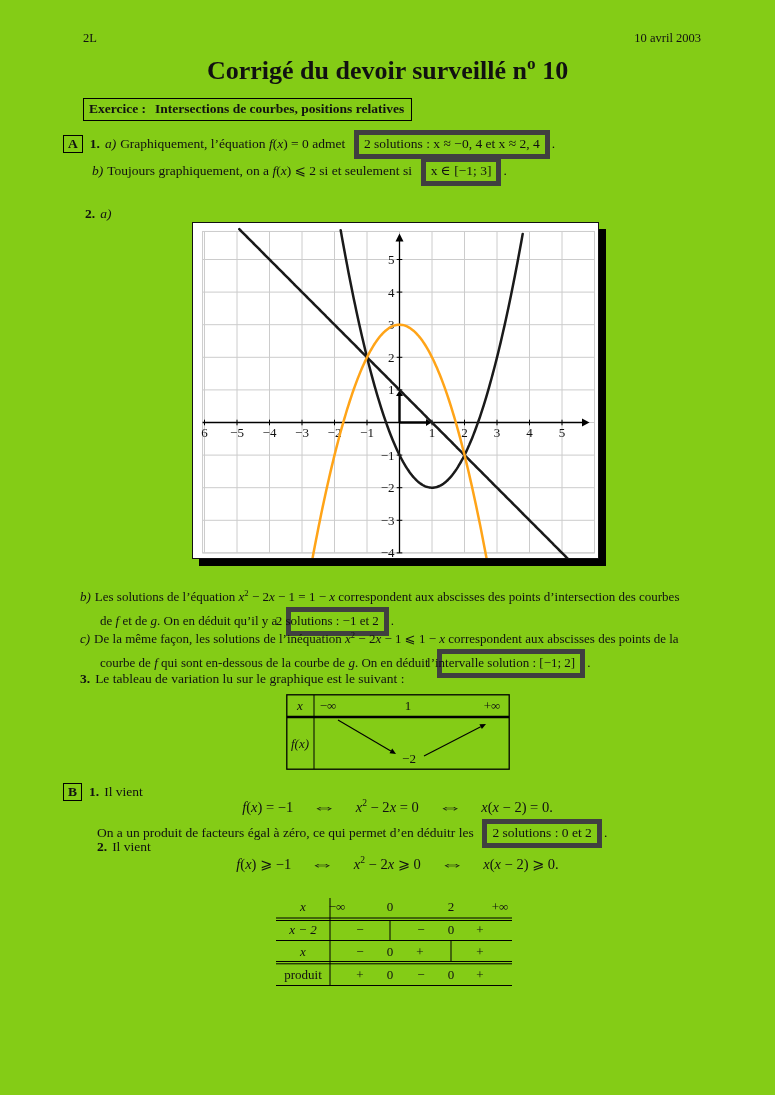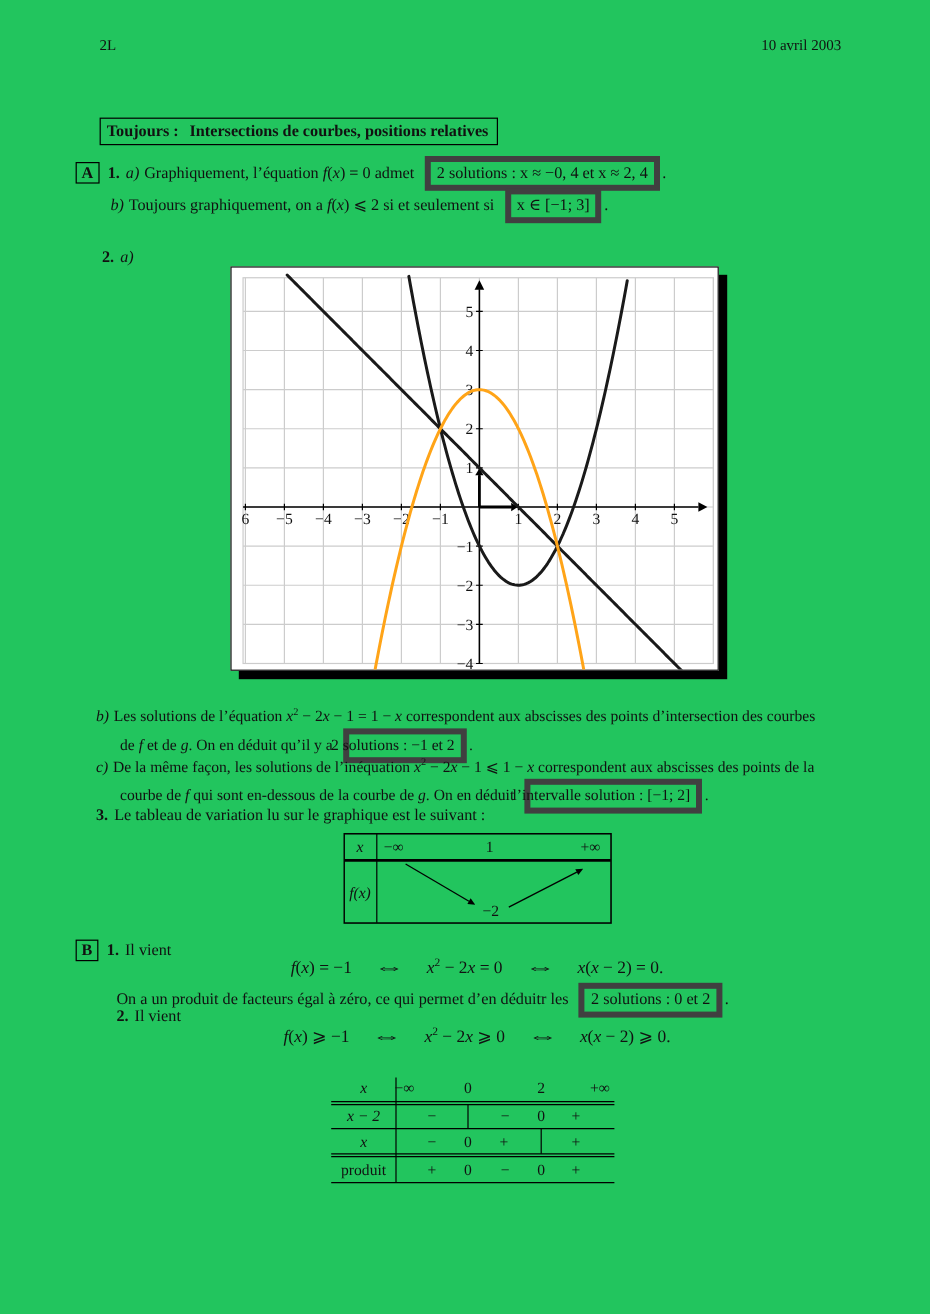--- a/index.html
+++ b/index.html
@@ -1,16 +1,16 @@
 <!DOCTYPE html>
 <html><head>
 <meta charset="utf-8">
 <style>
   html,body{margin:0;padding:0;background:#888;}
-  #page{position:relative;width:775px;height:1095px;background:#22c55e;
+  #page{position:relative;width:775px;height:1095px;background:#84cc16;
         font-family:"Liberation Serif","DejaVu Serif","DejaVu Sans",serif;
         color:#111;overflow:hidden;}
   .abs{position:absolute;}
   .line{font-size:13.5px;white-space:nowrap;}
   #corner-left{top:31px;left:83px;font-size:12.5px;}
   #corner-right{top:31px;right:74px;font-size:12.5px;}
   #title{top:56px;left:0;width:100%;text-align:center;font-size:26px;font-weight:bold;margin:0;}
   #exbox{top:98px;left:83px;border:1.2px solid #000;padding:2px 7px 3px 5px;font-weight:bold;font-size:13.5px;}
   #exbox .exsp{margin-left:9px;}
   .secbox{display:inline-block;border:1.2px solid #000;font-weight:bold;padding:0 4px;margin-right:7px;line-height:1.15;}
@@ -32,22 +32,23 @@
   #signtable{top:896px;left:274px;}
 </style>
 </head>
 <body>
 
 <div id="page">
 
   <div class="abs" id="corner-left">2L</div>
   <div class="abs" id="corner-right">10 avril 2003</div>
 
-
-  <div class="abs" id="exbox"><b>Toujours :</b><span class="exsp">Intersections de courbes, positions relatives</span></div>
+  <h1 class="abs" id="title"><span>Corrigé du devoir surveillé n</span><span class="seg-sup">o</span><span> 10</span></h1>
+
+  <div class="abs" id="exbox"><b>Exercice :</b><span class="exsp">Intersections de courbes, positions relatives</span></div>
 
   <div class="abs line" style="top:130px;left:63px;">
     <span class="secbox">A</span><b class="num">1.</b><i class="lbl">a)</i><span><span>Graphiquement, l’équation </span><span class="seg-m">f</span><span>(</span><span class="seg-m">x</span><span>) = 0 admet </span><span class="seg-box">2 solutions : x ≈ −0, 4 et x ≈ 2, 4</span><span>.</span></span>
   </div>
 
   <div class="abs line" style="top:157px;left:92px;">
     <i class="lbl">b)</i><span><span>Toujours graphiquement, on a </span><span class="seg-m">f</span><span>(</span><span class="seg-m">x</span><span>) ⩽ 2 si et seulement si </span><span class="seg-box">x ∈ [−1; 3]</span><span>.</span></span>
   </div>
 
 

